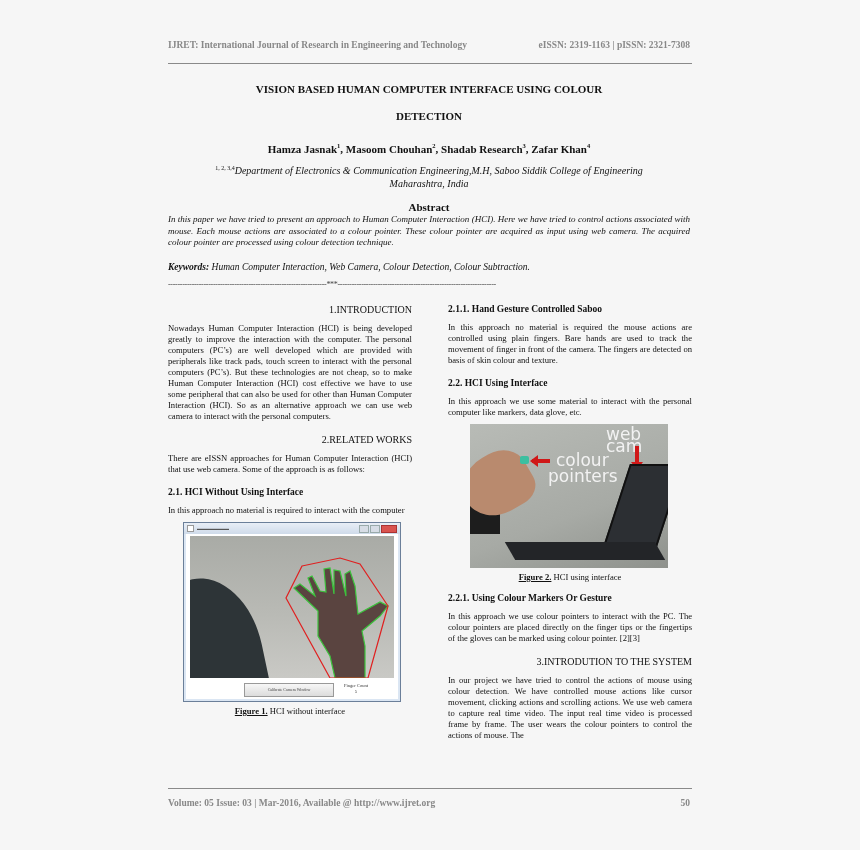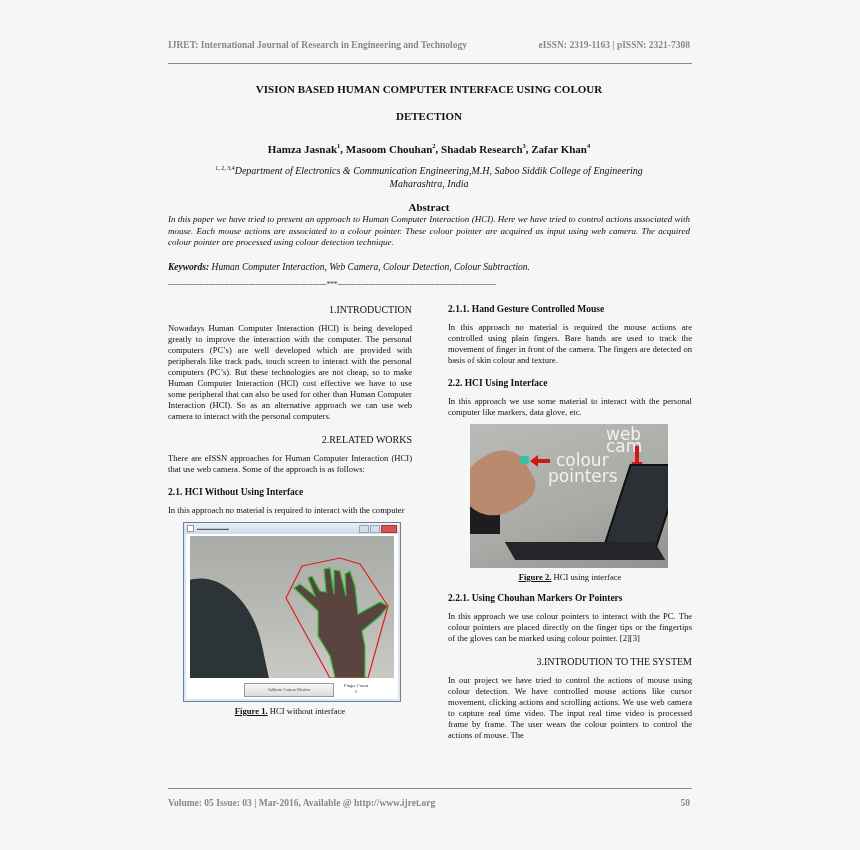--- a/index.html
+++ b/index.html
@@ -117,21 +117,21 @@
         <div>Finger Count</div>
         <div>5</div>
       </div>
     </div>
     <div class="caption">
       <b>Figure 1.</b><span> HCI without interface</span>
     </div>
   </div>
 
   <div class="col right">
-    <div class="h2">2.1.1. Hand Gesture Controlled Mouse</div>
+    <div class="h2">2.1.1. Hand Gesture Controlled Saboo</div>
     <p>In this approach no material is required the mouse actions are controlled using plain fingers. Bare hands are used to track the movement of finger in front of the camera. The fingers are detected on basis of skin colour and texture.</p>
 
     <div class="h2">2.2. HCI Using Interface</div>
     <p style="margin-bottom:6px">In this approach we use some material to interact with the personal computer like markers, data glove, etc.</p>
 
     <div class="fig2">
       <div class="sleeve"></div>
       <div class="hand"></div>
       <div style="position:absolute;left:50px;top:32px;width:9px;height:8px;background:#3cbfa0;border-radius:2px"></div>
       <div class="arrow" style="left:62px;top:35px;width:18px;height:4px"></div>
@@ -141,21 +141,21 @@
       <div class="lbl" style="left:136px;top:4px">web cam</div>
       <div class="arrow" style="left:165px;top:22px;width:4px;height:18px"></div>
       <div style="position:absolute;left:161px;top:38px;width:0;height:0;border-left:6px solid transparent;border-right:6px solid transparent;border-top:8px solid #d01818"></div>
       <div class="laptop-screen"></div>
       <div class="laptop-base"></div>
     </div>
     <div class="caption" style="margin-bottom:10px">
       <b>Figure 2.</b><span> HCI using interface</span>
     </div>
 
-    <div class="h2">2.2.1. Using Chouhan Markers Or Pointers</div>
+    <div class="h2">2.2.1. Using Colour Markers Or Gesture</div>
     <p>In this approach we use colour pointers to interact with the PC. The colour pointers are placed directly on the finger tips or the fingertips of the gloves can be marked using colour pointer. [2][3]</p>
 
     <div class="h1"><span class="num">3.</span><span>INTRODUTION TO THE SYSTEM</span></div>
     <p>In our project we have tried to control the actions of mouse using colour detection. We have controlled mouse actions like cursor movement, clicking actions and scrolling actions. We use web camera to capture real time video. The input real time video is processed frame by frame. The user wears the colour pointers to control the actions of mouse. The</p>
   </div>
 
   <div class="rule" style="top:788px"></div>
   <div class="ftr">
     <span>Volume: 05 Issue: 03 | Mar-2016, Available @ http://www.ijret.org</span>
     <span>50</span>

